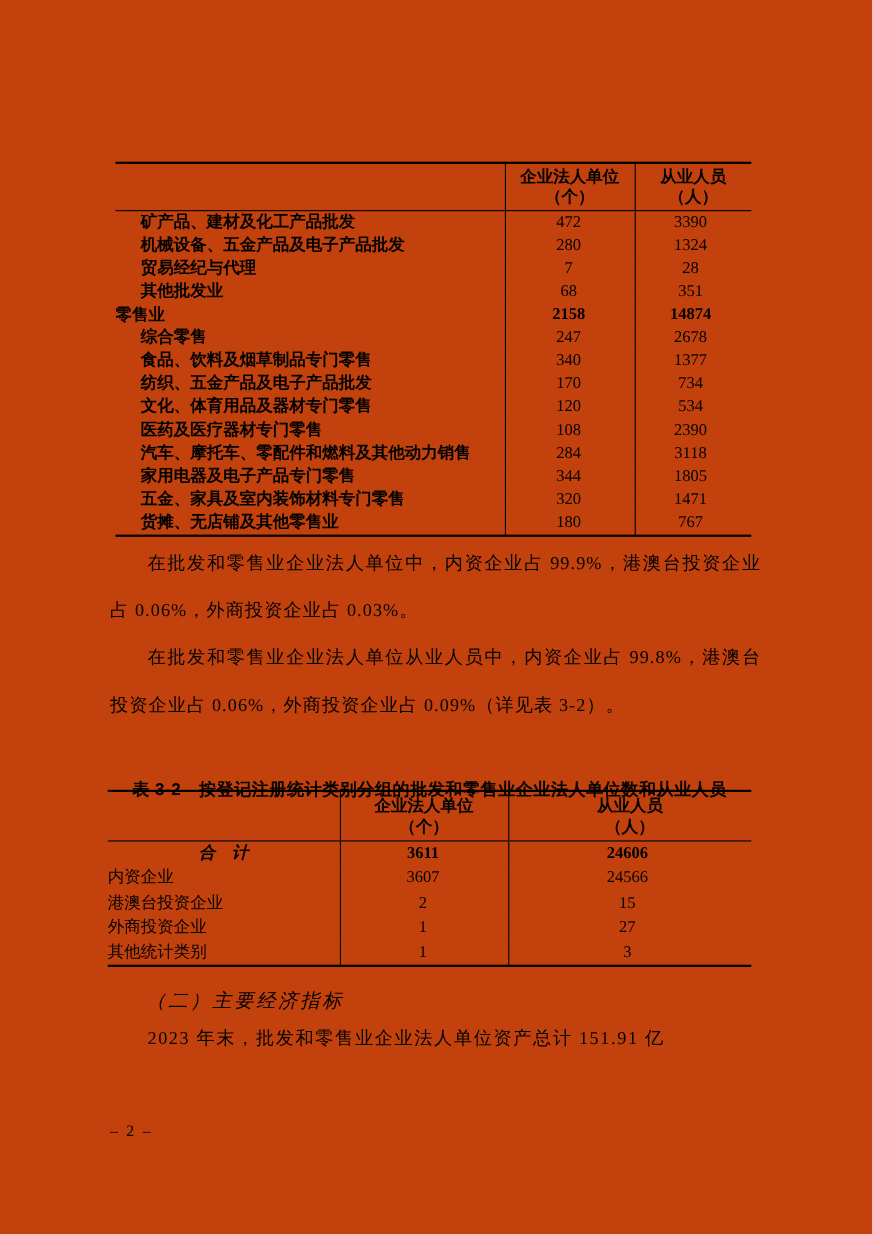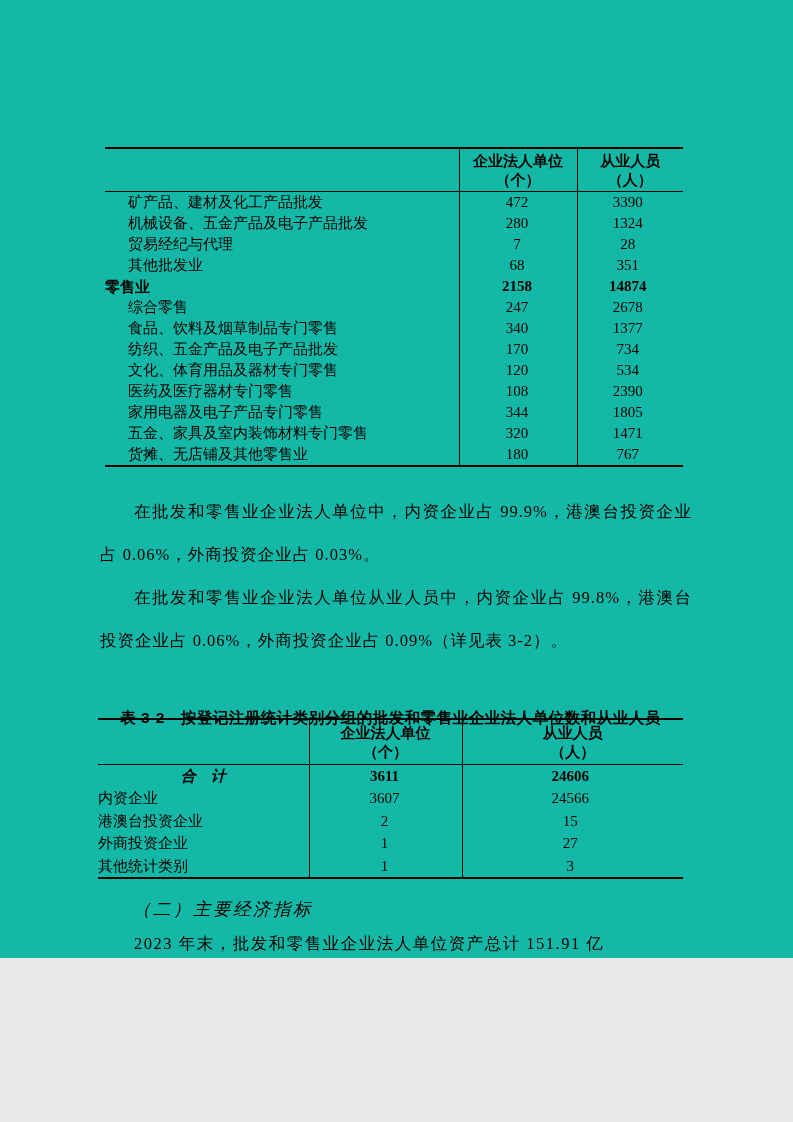--- a/index.html
+++ b/index.html
@@ -1,18 +1,18 @@
 <!DOCTYPE html>
 <html><head>
 <meta charset="utf-8">
 <style>
   html,body { margin:0; padding:0; background:#e8e8e8; }
   .page {
-    position:relative; width:793px; height:958px; margin:0 auto;
-    background:#14b8a6; color:#000;
+    position:relative; width:793px; height:1122px; margin:0 auto;
+    background:#c2410c; color:#000;
     font-family:"Liberation Serif", serif;
     overflow:hidden;
   }
   
   .t {
     position:absolute; border-collapse:collapse; table-layout:fixed;
     border-top:2.5px solid #000; border-bottom:2.5px solid #000;
     font-size:15px;
   }
   .t th, .t td { padding:0; overflow:hidden; white-space:nowrap; }
@@ -28,21 +28,21 @@
   .num.c2 { padding-right:2px; }
   .num.c3 { padding-right:5px; }
   .t1 { left:105px; top:147px; width:578px; }
   .t1 thead tr { height:43px; }
   .t1 tbody tr { height:21px; }
   .t1 tbody td { line-height:21px; }
   .t2 { left:98px; top:718px; width:585px; }
   .t2 thead tr { height:45px; }
   .t2 tbody tr { height:22.5px; }
   .t2 tbody td { line-height:22.5px; }
-  tr.indent .lbl { padding-left:23px; }
+  tr.indent .lbl { padding-left:23px;font-weight:bold; }
   tr.bold td { font-weight:bold; }
   tr.bold .lbl { font-family:"Liberation Sans", sans-serif; }
   tr.center .lbl { text-align:center; padding-left:0;font-style:italic; }
   
   .bodytext {
     position:absolute; left:100px; width:592px;
     font-size:16.5px; line-height:43px; letter-spacing:1px;
     text-align:justify;
   }
   .bodytext p { margin:0; text-indent:34px; }
@@ -142,20 +142,25 @@
           <td class="num c2">120</td>
           <td class="num c3">534</td>
         </tr>
 
         <tr class="indent">
           <td class="lbl c1">医药及医疗器材专门零售</td>
           <td class="num c2">108</td>
           <td class="num c3">2390</td>
         </tr>
 
+        <tr class="indent">
+          <td class="lbl c1">汽车、摩托车、零配件和燃料及其他动力销售</td>
+          <td class="num c2">284</td>
+          <td class="num c3">3118</td>
+        </tr>
 
         <tr class="indent">
           <td class="lbl c1">家用电器及电子产品专门零售</td>
           <td class="num c2">344</td>
           <td class="num c3">1805</td>
         </tr>
 
         <tr class="indent">
           <td class="lbl c1">五金、家具及室内装饰材料专门零售</td>
           <td class="num c2">320</td>

